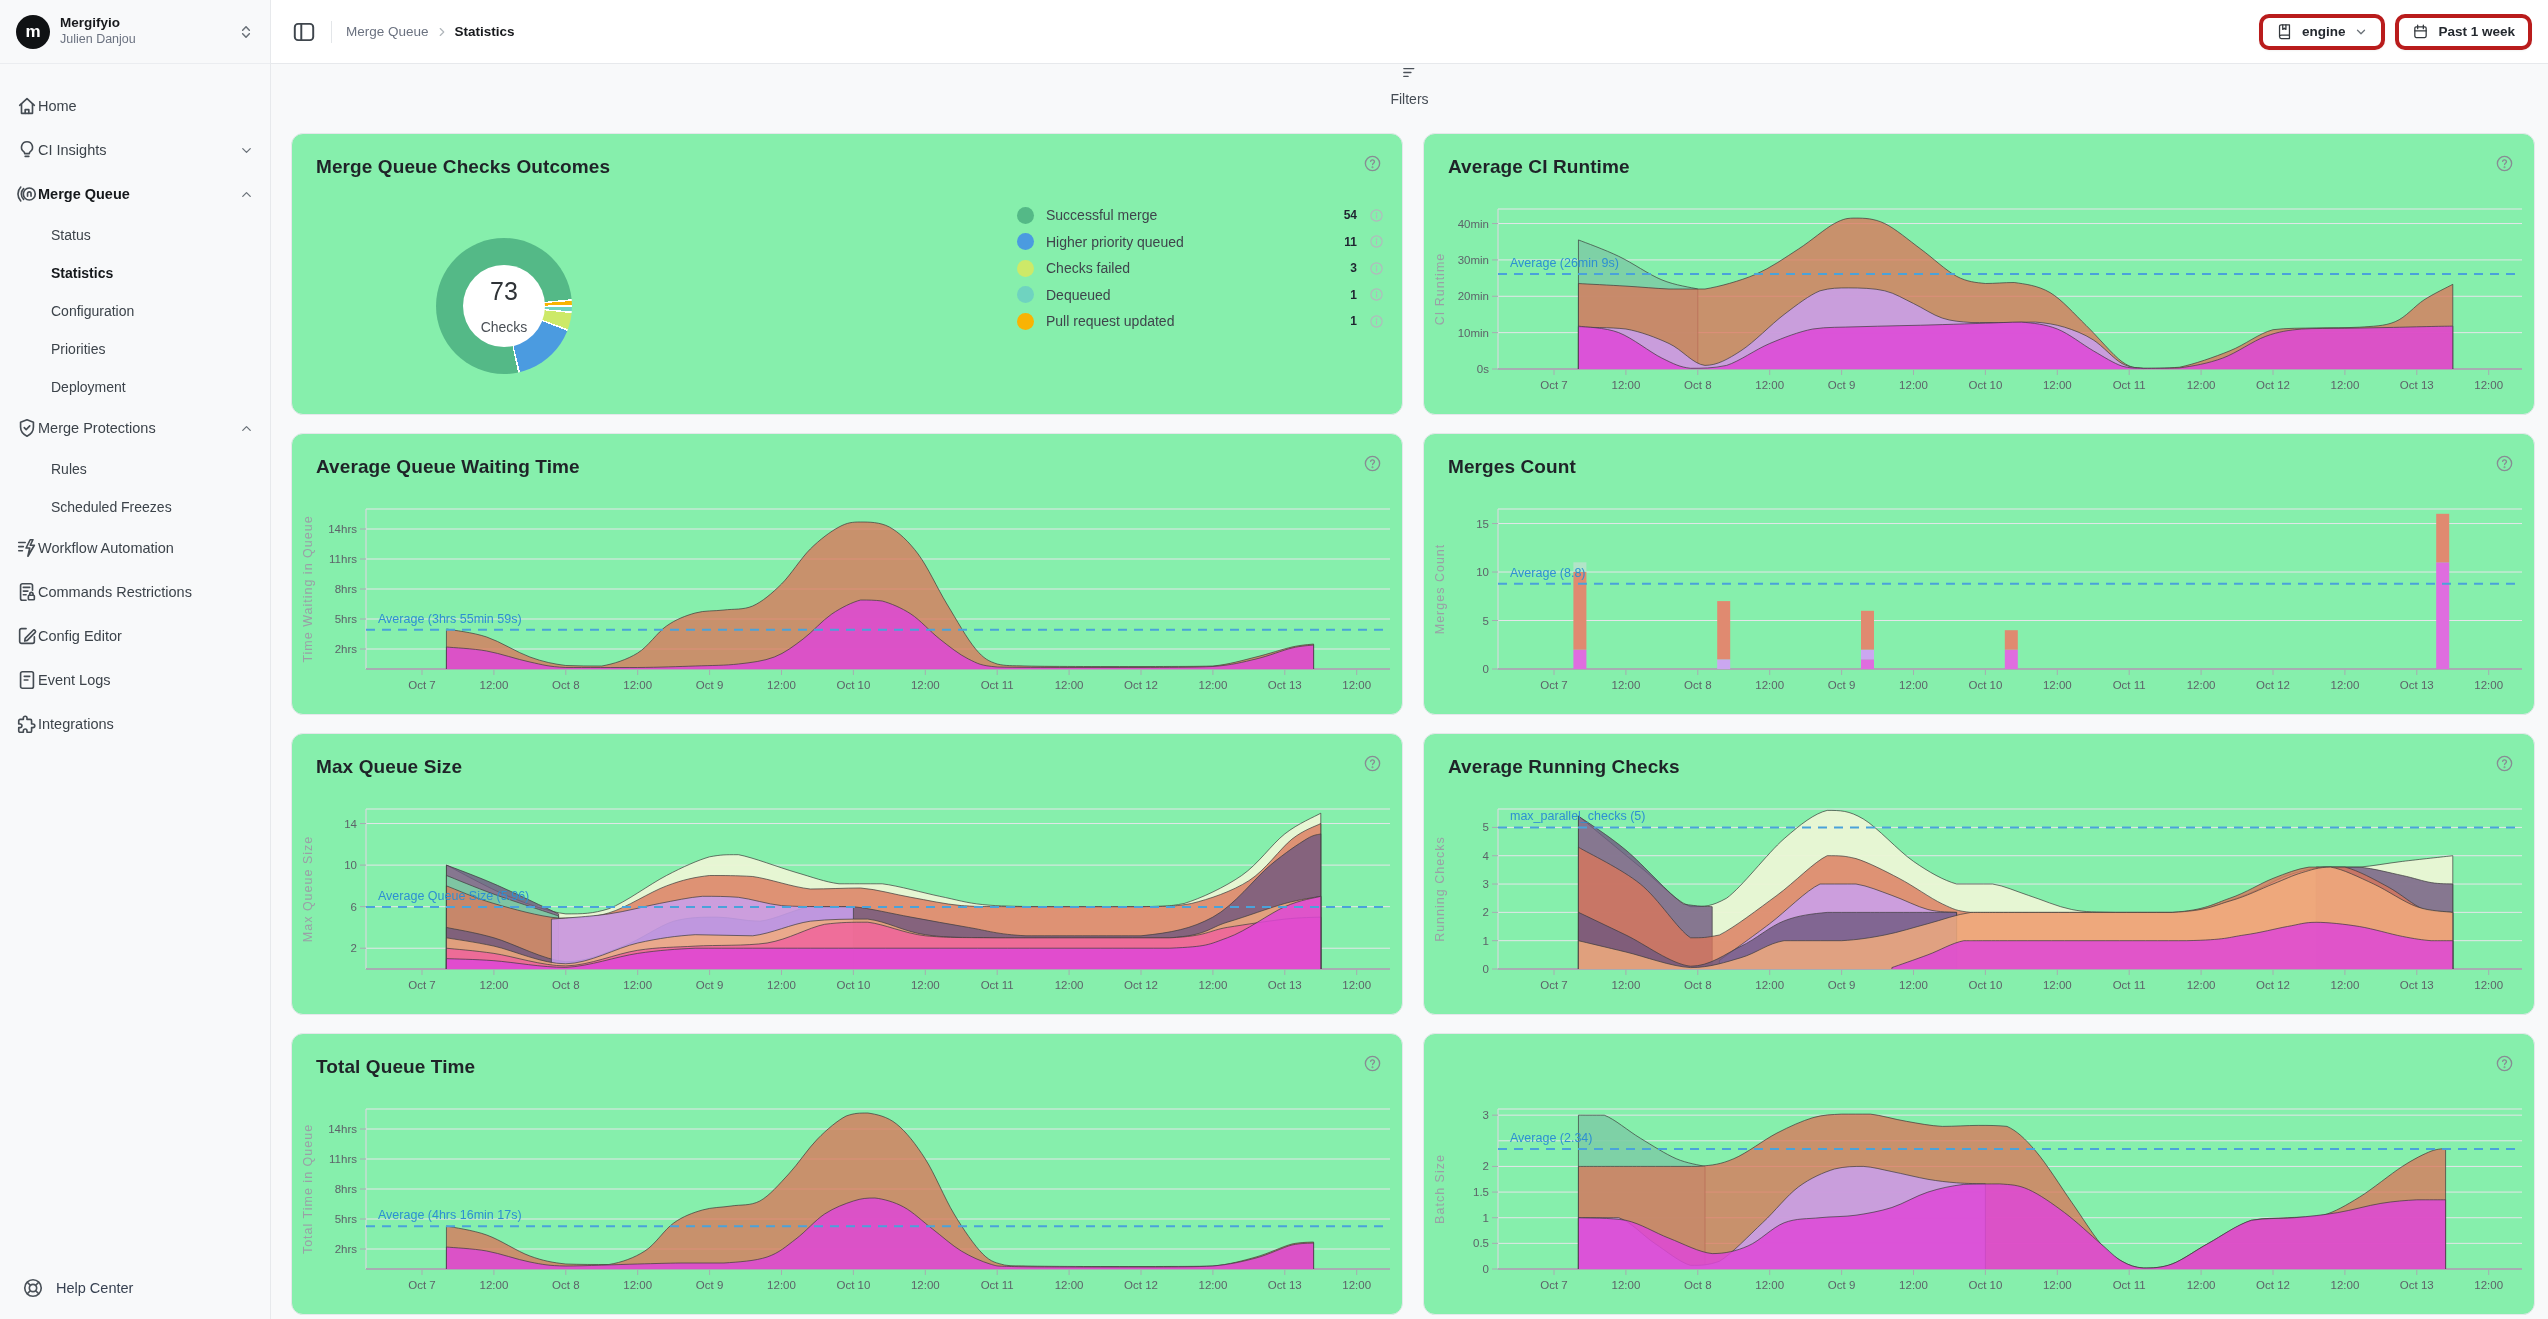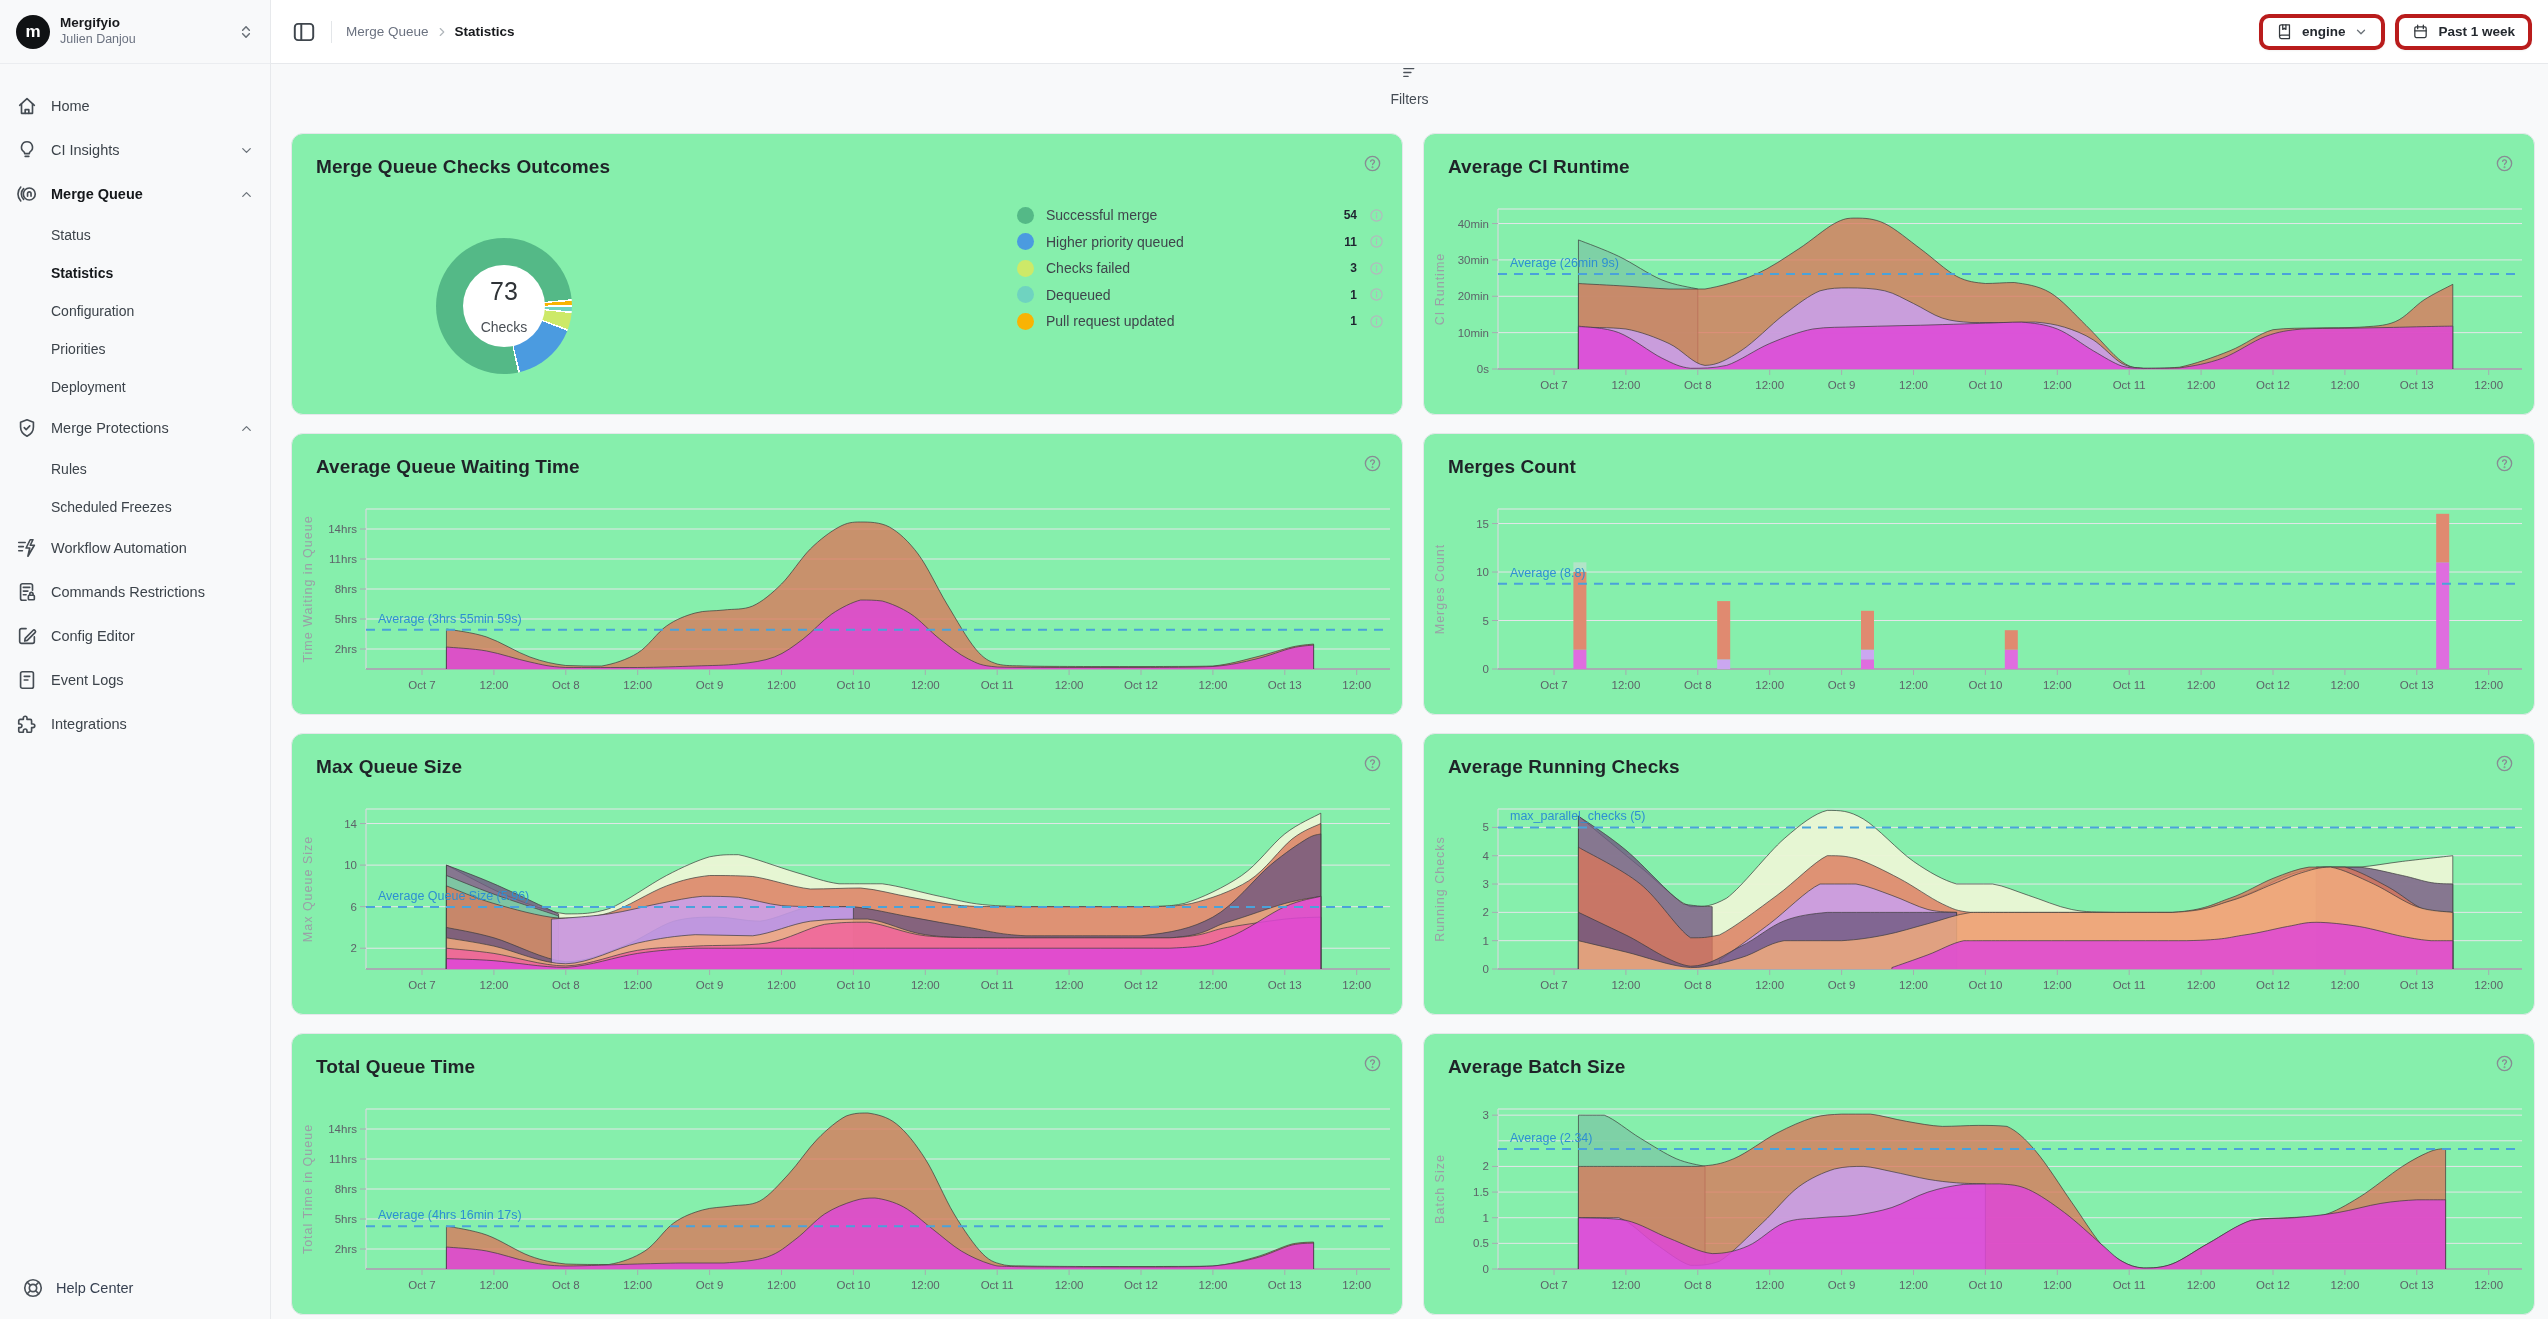--- a/index.html
+++ b/index.html
@@ -8,21 +8,21 @@
   .app { display:flex; width:2548px; height:1319px; }
 
   
   .sidebar { width:271px; min-width:271px; background:#f8f9fa; border-right:1px solid #e7e9ec; position:relative; }
   .org { height:64px; display:flex; align-items:center; padding:0 16px; gap:10px; border-bottom:1px solid #ebedf0; cursor:pointer; }
   .avatar { width:34px; height:34px; border-radius:50%; background:#101214; color:#fff; display:flex; align-items:center; justify-content:center; font-weight:bold; font-size:17px; }
   .org-texts { flex:1; line-height:1.25; }
   .org-name { font-size:13.5px; font-weight:700; color:#17191c; }
   .org-user { font-size:12.5px; color:#6b7280; }
   nav { padding-top:20px; }
-  .nav-item { height:44px; display:flex; align-items:center; padding:0 16px; gap:13px; font-size:14.5px; color:#3c434a; cursor:pointer; }
+  .nav-item { height:44px; display:flex; align-items:center; padding:0 16px; font-size:14.5px; color:#3c434a; cursor:pointer; }
   .nav-item .nicon { width:22px; height:22px; color:#454c53; display:flex; }
   .nav-item .nlabel { flex:1; }
   .nav-item.bold .nlabel { font-weight:700; color:#15181b; }
   .nav-sub { height:38px; display:flex; align-items:center; padding-left:51px; font-size:14px; color:#3c434a; cursor:pointer; }
   .nav-sub.active { font-weight:700; color:#15181b; }
   .chev { color:#6a7178; display:flex; }
   .help { position:absolute; left:22px; bottom:20px; display:flex; align-items:center; gap:12px; font-size:14.5px; color:#374151; cursor:pointer; }
   .help .nicon{ width:22px; height:22px; color:#4b5259; display:flex;}
 
   
@@ -770,21 +770,20 @@
             <path d="M154.4,183 L154.446,140C161.2,141.5 180.8,144.0 194.7,149.0C208.6,154.0 224.7,165.2 237.9,170.0C251.0,174.8 260.6,176.6 273.8,178.0C287.0,178.5 303.8,178.5 316.9,178.5C330.1,176.3 342.1,171.9 352.9,165.0C363.7,158.1 372.1,143.8 381.7,137.0C391.2,130.2 400.8,126.8 410.4,124.0C420.0,121.2 429.6,121.5 439.2,120.0C448.8,118.5 458.3,120.0 467.9,115.0C477.5,109.7 487.1,98.3 496.7,88.0C506.3,77.7 515.9,62.7 525.5,53.0C535.0,43.3 545.8,34.3 554.2,30.0C562.6,27.0 567.4,27.0 575.8,27.0C584.2,28.3 595.0,30.3 604.5,38.0C614.1,45.7 623.7,58.0 633.3,73.0C642.9,88.0 652.5,112.2 662.1,128.0C671.6,143.8 682.4,159.5 690.8,168.0C699.2,176.5 705.2,177.0 712.4,179.0C719.6,180.0 720.8,179.8 734.0,180.0C747.1,180.3 769.9,180.4 791.5,180.5C813.0,180.5 841.8,180.5 863.4,180.5C885.0,180.4 904.1,180.5 920.9,180.0C937.7,178.4 950.9,174.7 964.0,171.0C977.2,167.3 990.4,160.5 1000.0,158.0C1009.6,156.0 1018.0,156.3 1021.6,156.0 L1021.6,183Z" fill="rgba(219,118,90,0.78)" stroke="none"></path>
             <path d="M154.4,183 L154.446,140C161.2,141.5 180.8,144.0 194.7,149.0C208.6,154.0 224.7,165.2 237.9,170.0C251.0,174.8 260.6,176.6 273.8,178.0C287.0,178.5 303.8,178.5 316.9,178.5C330.1,176.3 342.1,171.9 352.9,165.0C363.7,158.1 372.1,143.8 381.7,137.0C391.2,130.2 400.8,126.8 410.4,124.0C420.0,121.2 429.6,121.5 439.2,120.0C448.8,118.5 458.3,120.0 467.9,115.0C477.5,109.7 487.1,98.3 496.7,88.0C506.3,77.7 515.9,62.7 525.5,53.0C535.0,43.3 545.8,34.3 554.2,30.0C562.6,27.0 567.4,27.0 575.8,27.0C584.2,28.3 595.0,30.3 604.5,38.0C614.1,45.7 623.7,58.0 633.3,73.0C642.9,88.0 652.5,112.2 662.1,128.0C671.6,143.8 682.4,159.5 690.8,168.0C699.2,176.5 705.2,177.0 712.4,179.0C719.6,180.0 720.8,179.8 734.0,180.0C747.1,180.3 769.9,180.4 791.5,180.5C813.0,180.5 841.8,180.5 863.4,180.5C885.0,180.4 904.1,180.5 920.9,180.0C937.7,178.4 950.9,174.7 964.0,171.0C977.2,167.3 990.4,160.5 1000.0,158.0C1009.6,156.0 1018.0,156.3 1021.6,156.0 L1021.6,183" fill="none" stroke="#3c3c3c" stroke-width="1" stroke-opacity="0.7"></path>
             <path d="M154.4,183 L154.446,161C161.2,161.7 180.8,162.5 194.7,165.0C208.6,167.5 224.7,173.5 237.9,176.0C251.0,178.5 255.8,179.7 273.8,180.0C291.8,180.0 326.5,178.5 345.7,178.0C364.9,177.5 374.5,177.2 388.8,177.0C403.2,177.0 417.6,177.0 432.0,177.0C446.4,176.0 463.1,175.0 475.1,171.0C487.1,167.0 494.3,160.2 503.9,153.0C513.5,145.8 523.1,134.3 532.6,128.0C542.2,121.7 553.0,117.7 561.4,115.0C569.8,112.3 574.6,112.0 583.0,112.0C591.4,113.0 602.1,115.8 611.7,121.0C621.3,126.2 630.9,135.7 640.5,143.0C650.1,150.3 659.7,159.2 669.3,165.0C678.8,170.8 689.6,175.4 698.0,178.0C706.4,180.5 704.0,180.0 719.6,180.5C735.2,181.0 767.5,180.9 791.5,181.0C815.4,181.0 841.8,181.0 863.4,181.0C885.0,180.8 904.1,181.0 920.9,180.0C937.7,178.5 950.9,175.5 964.0,172.0C977.2,168.5 990.4,161.5 1000.0,159.0C1009.6,157.0 1018.0,157.3 1021.6,157.0 L1021.6,183Z" fill="rgba(222,70,215,0.85)" stroke="none"></path>
             <path d="M154.4,183 L154.446,161C161.2,161.7 180.8,162.5 194.7,165.0C208.6,167.5 224.7,173.5 237.9,176.0C251.0,178.5 255.8,179.7 273.8,180.0C291.8,180.0 326.5,178.5 345.7,178.0C364.9,177.5 374.5,177.2 388.8,177.0C403.2,177.0 417.6,177.0 432.0,177.0C446.4,176.0 463.1,175.0 475.1,171.0C487.1,167.0 494.3,160.2 503.9,153.0C513.5,145.8 523.1,134.3 532.6,128.0C542.2,121.7 553.0,117.7 561.4,115.0C569.8,112.3 574.6,112.0 583.0,112.0C591.4,113.0 602.1,115.8 611.7,121.0C621.3,126.2 630.9,135.7 640.5,143.0C650.1,150.3 659.7,159.2 669.3,165.0C678.8,170.8 689.6,175.4 698.0,178.0C706.4,180.5 704.0,180.0 719.6,180.5C735.2,181.0 767.5,180.9 791.5,181.0C815.4,181.0 841.8,181.0 863.4,181.0C885.0,180.8 904.1,181.0 920.9,180.0C937.7,178.5 950.9,175.5 964.0,172.0C977.2,168.5 990.4,161.5 1000.0,159.0C1009.6,157.0 1018.0,157.3 1021.6,157.0 L1021.6,183" fill="none" stroke="#3c3c3c" stroke-width="1" stroke-opacity="0.7"></path>
             <line x1="74" x2="1098" y1="140.3" y2="140.3" stroke="#4aa2da" stroke-width="2" stroke-dasharray="9 7"></line>
             <text x="86" y="133.3" class="avglabel">Average (4hrs 16min 17s)</text>
           </svg>
       </section>
 
       <section class="card">
-        <h2>Average Batch Size</h2>
         <span class="qicon">
             <svg viewBox="0 0 24 24" fill="none" stroke="currentColor" stroke-width="1.7" stroke-linecap="round">
               <circle cx="12" cy="12" r="9"></circle>
               <path d="M9.6 9.2a2.5 2.5 0 0 1 4.9.7c0 1.6-2.4 2.1-2.4 3.4"></path>
               <circle cx="12" cy="16.8" r="0.4" fill="currentColor"></circle>
             </svg>
           </span>
         <svg class="chart-svg" width="1112" height="210" viewBox="0 0 1112 210">
             <line x1="74" x2="1098" y1="157.35897435897436" y2="157.35897435897436" stroke="#e4e6e9" stroke-width="1"></line>
             <line x1="74" x2="1098" y1="131.71794871794873" y2="131.71794871794873" stroke="#e4e6e9" stroke-width="1"></line>

